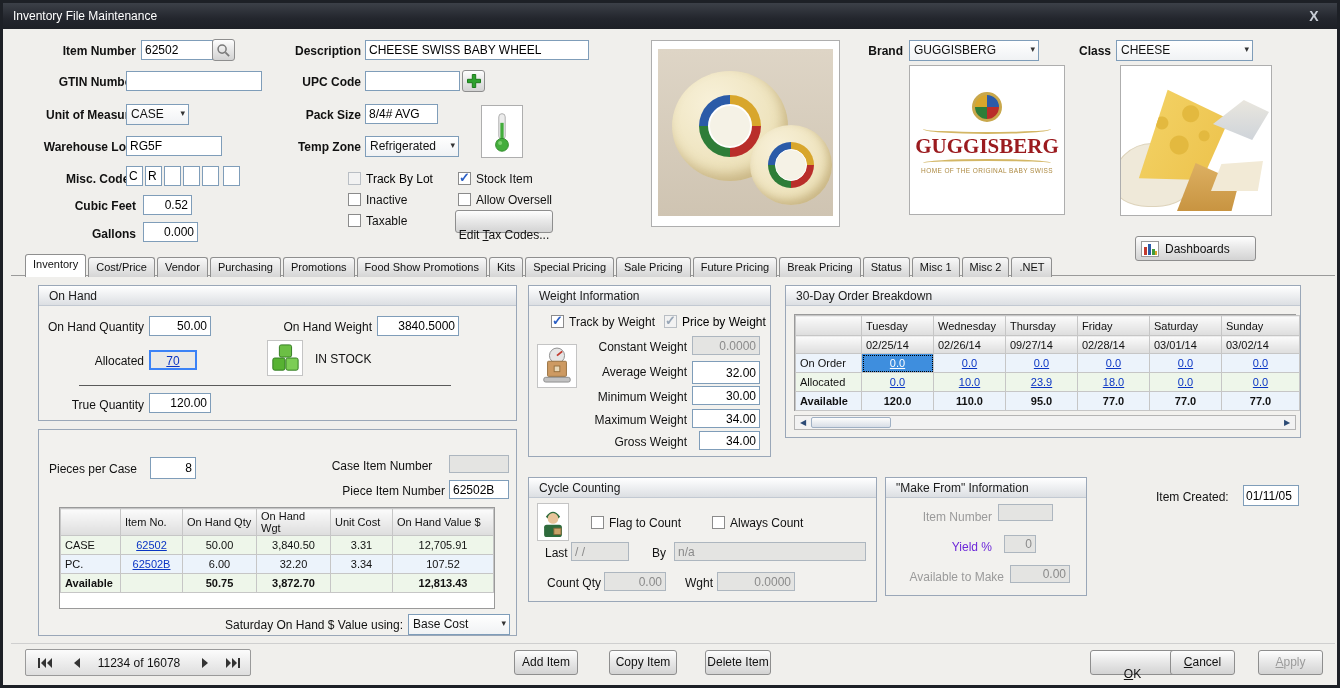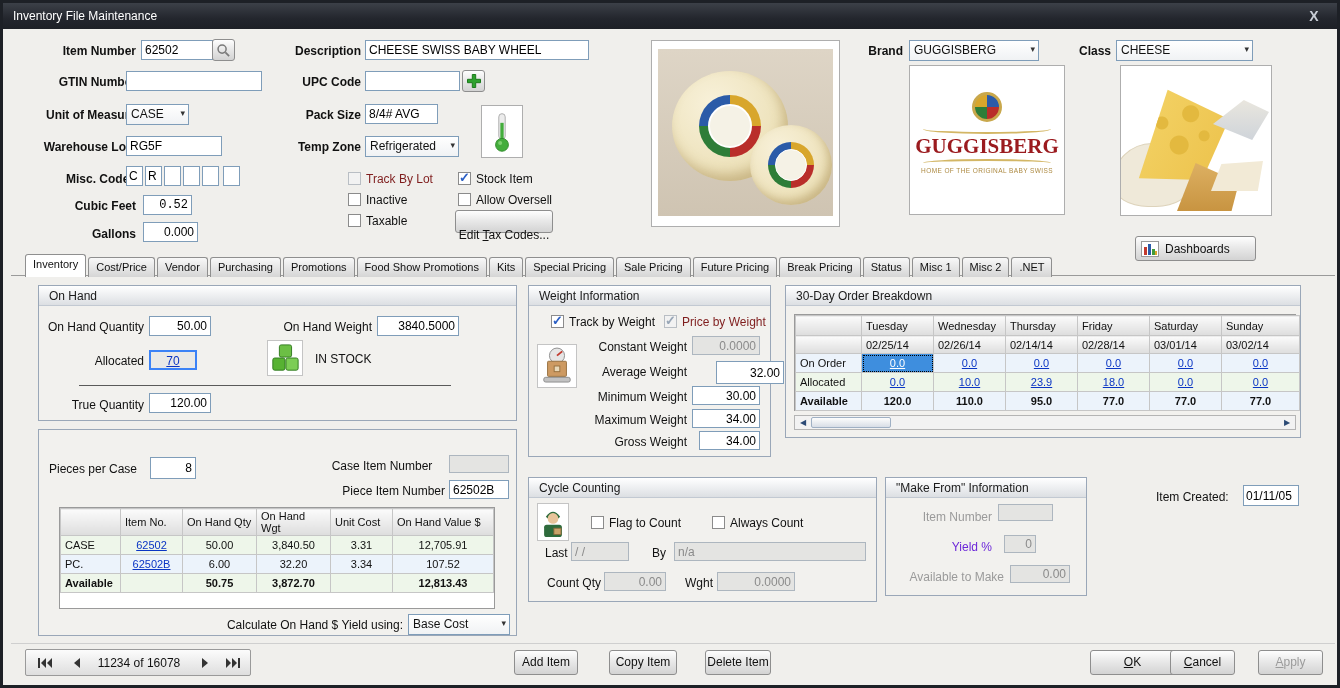--- a/index.html
+++ b/index.html
@@ -25,21 +25,21 @@
   .btn { position:absolute; border:1px solid #8e8e8e; border-radius:3px; text-align:center;
          background:linear-gradient(#fefefe,#e9e9e9 45%,#d3d3d3); font-size:12px; cursor:default; }
   .btn u { text-decoration:underline; }
   .btn.dis { color:#9b9b9b; }
   .chk { position:absolute; width:13px; height:13px; border:1px solid #8b8b8b; background:#fff; }
   .chk.checked::after { content:"✓"; position:absolute; left:0px; top:-3px; color:#2b5fc4;
                         font-size:13px; font-weight:bold; }
   .chk.dis { border-color:#b9bec4; background:#f2f2f2; }
   .chk.dis.checked::after { color:#98a6b6; }
   .chklbl { position:absolute; font-size:12px; }
-  .chklbl.dim { color:#7f1d1d; }
+  .chklbl.dim { color:#000000; }
   .lnk { color:#0a35c4; text-decoration:underline; }
   
   .grp { position:absolute; border:1px solid #9aa7b8; background:#f2f1ee; }
   .grp-cap { height:20px; background:linear-gradient(#ffffff,#dcdfe3); border-bottom:1px solid #c2c9d2;
              font-size:12px; padding:3px 0 0 10px; color:#1a1a1a; }
   
   #tabs { position:absolute; left:22px; top:251px; display:flex; align-items:flex-end; z-index:3; }
   .tab { height:20px; line-height:19px; padding:0 7px; margin-right:2px; font-size:11px;
          border:1px solid #8f8f8f; border-bottom:none; border-radius:3px 3px 0 0;
          background:linear-gradient(#f8f8f8,#d5d5d5); white-space:nowrap; cursor:default; }
@@ -103,21 +103,21 @@
 
   <div class="flabel" style="left:20px;top:169px;width:113px">Misc. Codes</div>
   <input class="inp" style="left: 123px; top: 163px; width: 17px; padding: 0px 2px;" value="C">
   <input class="inp" style="left: 142px; top: 163px; width: 17px; padding: 0px 2px;" value="R">
   <input class="inp" style="left: 161px; top: 163px; width: 17px; padding: 0px 2px;" value="">
   <input class="inp" style="left: 180px; top: 163px; width: 17px; padding: 0px 2px;" value="">
   <input class="inp" style="left: 199px; top: 163px; width: 17px; padding: 0px 2px;" value="">
   <input class="inp" style="left: 220px; top: 163px; width: 17px; padding: 0px 2px;" value="">
 
   <div class="flabel" style="left:20px;top:196px;width:113px">Cubic Feet</div>
-  <input class="inp num" style="left: 140px; top: 192px; width: 49px; font-family: Liberation Mono, monospace;" value="0.52">
+  <input class="inp num" style="left: 140px; top: 192px; width: 49px;" value="0.52">
 
   <div class="flabel" style="left:20px;top:224px;width:113px">Gallons</div>
   <input class="inp num" style="left: 140px; top: 219px; width: 55px;" value="0.000">
 
   <div class="flabel" style="left:250px;top:41px;width:108px">Description</div>
   <input class="inp" style="left: 362px; top: 37px; width: 224px;" value="CHEESE SWISS BABY WHEEL">
 
   <div class="flabel" style="left:250px;top:72px;width:108px">UPC Code</div>
   <input class="inp" style="left: 362px; top: 68px; width: 95px;" value="">
   <div class="btn" style="left:459px;top:67px;width:23px;height:22px;padding-top:2px">
@@ -276,21 +276,21 @@
           <td class="rowhdr" style="font-weight:bold">Available</td>
           <td></td>
           <td>50.75</td>
           <td>3,872.70</td>
           <td></td>
           <td>12,813.43</td>
         </tr>
       </tbody>
         </table>
     </div>
-    <div class="abs" style="left:150px;top:188px;width:214px;text-align:right">Calculate On Hand $ Yield using:</div>
+    <div class="abs" style="left:150px;top:188px;width:214px;text-align:right">Saturday On Hand $ Value using:</div>
     <div class="sel" style="left:369px;top:184px;width:102px"><span>Base Cost</span><span class="sel-arr">▾</span></div>
   </div>
 
   <div class="grp" style="left:525px;top:282px;width:243px;height:172px">
     <div class="grp-cap">Weight Information</div>
     <div class="chk checked" style="left:22px;top:29px"></div>
     <div class="chklbl" style="left:40px;top:29px">Track by Weight</div>
     <div class="chk checked dis" style="left:135px;top:29px"></div>
     <div class="chklbl dim" style="left:153px;top:29px">Price by Weight</div>
     <div class="abs" style="left:8px;top:58px;width:40px;height:44px;border:1px solid #c4c4c4;background:#fff;padding:1px 2px">
@@ -298,21 +298,21 @@
           <circle cx="18" cy="10" r="8" fill="#e6e6e6" stroke="#8c8c8c"></circle>
           <line x1="18" y1="10" x2="23.5" y2="5.5" stroke="#c23a2e" stroke-width="2"></line>
           <rect x="8" y="16" width="20" height="16" rx="1" fill="#cd9a62" stroke="#96703f"></rect>
           <rect x="15" y="21" width="6" height="6" fill="#e8d8b8" stroke="#96703f"></rect>
           <rect x="4" y="33" width="28" height="5" rx="2" fill="#c2c2c2" stroke="#8c8c8c"></rect>
         </svg>
     </div>
     <div class="abs" style="left:30px;top:54px;width:128px;text-align:right">Constant Weight</div>
     <input class="inp num dis" style="left: 163px; top: 50px; width: 68px; height: 19px;" value="0.0000">
     <div class="abs" style="left:30px;top:79px;width:128px;text-align:right">Average Weight</div>
-    <input class="inp num" style="left: 163px; top: 75px; width: 68px; height: 23px; margin-left: 24px;" value="32.00">
+    <input class="inp num" style="left: 163px; top: 75px; width: 68px; height: 23px;" value="32.00">
     <div class="abs" style="left:30px;top:104px;width:128px;text-align:right">Minimum Weight</div>
     <input class="inp num" style="left: 163px; top: 100px; width: 68px; height: 19px;" value="30.00">
     <div class="abs" style="left:30px;top:127px;width:128px;text-align:right">Maximum Weight</div>
     <input class="inp num" style="left: 163px; top: 123px; width: 68px; height: 19px;" value="34.00">
     <div class="abs" style="left:30px;top:149px;width:128px;text-align:right">Gross Weight</div>
     <input class="inp num" style="left: 170px; top: 145px; width: 61px; height: 19px;" value="34.00">
   </div>
 
   <div class="grp" style="left:782px;top:282px;width:516px;height:153px">
     <div class="grp-cap">30-Day Order Breakdown</div>
@@ -325,21 +325,21 @@
           <th style="width:72px">Wednesday</th>
           <th style="width:72px">Thursday</th>
           <th style="width:72px">Friday</th>
           <th style="width:72px">Saturday</th>
           <th>Sunday</th>
         </tr>
         <tr style="height:18px">
           <th></th>
           <th>02/25/14</th>
           <th>02/26/14</th>
-          <th>02/14/14</th>
+          <th>09/27/14</th>
           <th>02/28/14</th>
           <th>03/01/14</th>
           <th>03/02/14</th>
         </tr>
         <tr class="r-blue" style="height:19px">
           <td class="rowhdr">On Order</td>
           <td class="cell-sel"><span class="lnk">0.0</span></td>
           <td><span class="lnk">0.0</span></td>
           <td><span class="lnk">0.0</span></td>
           <td><span class="lnk">0.0</span></td>
@@ -436,17 +436,17 @@
           <path d="M7 0 L12 5 L7 10 Z" fill="#333"></path>
           <rect x="13" y="0" width="2" height="10" fill="#333"></rect>
         </svg>
       </div>
   </div>
 
   <div class="btn" style="left:511px;top:647px;width:64px;height:25px;padding-top:4px">Add Item</div>
   <div class="btn" style="left:606px;top:647px;width:68px;height:25px;padding-top:4px">Copy Item</div>
   <div class="btn" style="left:702px;top:647px;width:66px;height:25px;padding-top:4px">Delete Item</div>
 
-  <div class="btn" style="left:1087px;top:647px;width:85px;height:25px;padding-top:4px"><u>O</u><span>K</span></div>
+  <div class="btn" style="left:1087px;top:647px;width:85px;height:25px;padding-top:16px"><u>O</u><span>K</span></div>
   <div class="btn" style="left:1167px;top:647px;width:65px;height:25px;padding-top:4px"><u>C</u><span>ancel</span></div>
   <div class="btn dis" style="left:1255px;top:647px;width:65px;height:25px;padding-top:4px"><u>A</u><span>pply</span></div>
 
 </div>
 
 </body></html>

